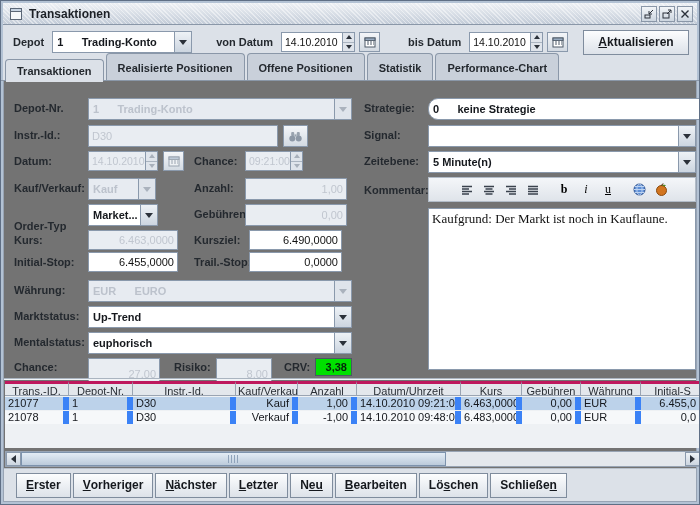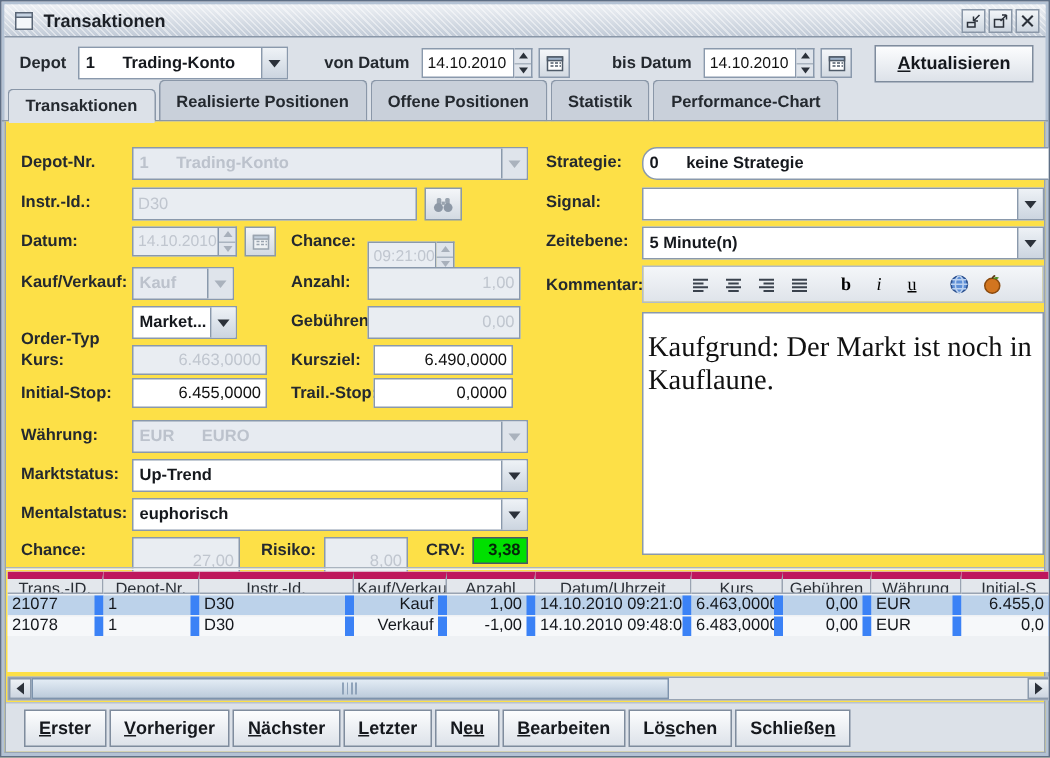--- a/index.html
+++ b/index.html
@@ -67,40 +67,40 @@
   
   .tabstrip{height:22px;display:flex;align-items:flex-end;padding-left:4px;position:relative;}
   .tabstrip::after{content:"";position:absolute;left:0;right:0;bottom:0;height:1px;background:#8a97a8;}
   .tab{height:28px;display:flex;align-items:center;padding:0 11px;font-size:11px;font-weight:bold;color:#24292f;
     border:1px solid #8a97a8;border-bottom:none;background:#c9d0da;margin-right:2px;
     border-radius:4px 4px 0 0;position:relative;cursor:pointer;}
   .tab.active{height:22px;background:#dce1e8;z-index:2;}
   .tab.active::after{content:"";position:absolute;left:0;right:0;bottom:-1px;height:2px;background:#dce1e8;}
 
   
-  .content{flex:1;position:relative;border-left:1px solid #98a4b4;border-right:1px solid #98a4b4;margin:0 2px 2px 2px;background:#fde047;border-bottom:1px solid #98a4b4;}
+  .content{flex:1;position:relative;border-left:1px solid #98a4b4;border-right:1px solid #98a4b4;margin:0 2px 2px 2px;background:#737373;border-bottom:1px solid #98a4b4;}
   .abs{position:absolute;}
 
   
   .fmtbar{display:flex;align-items:center;gap:2px;background:linear-gradient(#f4f6f9,#dfe4ea);
     border:1px solid #b2bcc8;padding:2px 4px;}
   .fmtbtn{width:20px;height:17px;display:flex;align-items:center;justify-content:center;cursor:pointer;
     border:1px solid transparent;font-size:12px;}
   .fmt-b{font-family:"Liberation Serif",serif;font-weight:bold;}
   .fmt-i{font-family:"Liberation Serif",serif;font-style:italic;}
   .fmt-u{font-family:"Liberation Serif",serif;text-decoration:underline;}
   .fmt-sep{width:7px;}
 
   .textarea{background:#fff;border:1px solid #8a99ac;font-family:"Liberation Serif",serif;
-    font-size:19px;color:#111;padding:12px 3px;overflow:hidden;}
+    font-size:13px;color:#111;padding:2px 3px;overflow:hidden;}
 
   
   .tbl{display:grid;grid-template-columns:64px 64px 103px 62px 59px 104px 61px 59px 60px 64px;
     font-size:11px;background:#eef1f4;overflow:hidden;}
-  .th{background:#e3e7ec;border-right:1px solid #9aa4b2;border-bottom:1px solid #9aa4b2;border-top:5px solid #be185d;
+  .th{background:#e3e7ec;border-right:1px solid #9aa4b2;border-bottom:1px solid #9aa4b2;border-top:3px solid #be185d;
     color:#2a2f36;text-align:center;padding:1px 2px;height:15px;white-space:nowrap;overflow:hidden;}
   .td{border-right:6px solid #3b82f6;padding:0 3px;height:13px;line-height:13px;white-space:nowrap;overflow:hidden;color:#14171c;background:#f6f8fa;}
   .td.num{text-align:right;}
 
   
   .hscroll{display:flex;border:1px solid #98a4b4;background:#e4e8ed;height:16px;}
   .sb-btn{width:15px;background:linear-gradient(#eef2f6,#ccd5e0);border:1px solid #8a99ac;display:flex;align-items:center;justify-content:center;cursor:pointer;}
   .tri-l{width:0;height:0;border-top:4px solid transparent;border-bottom:4px solid transparent;border-right:5px solid #2b313a;}
   .tri-r{width:0;height:0;border-top:4px solid transparent;border-bottom:4px solid transparent;border-left:5px solid #2b313a;}
   .sb-thumb{width:425px;background:linear-gradient(#e3ecf5,#bccbdb);border:1px solid #7d93ad;display:flex;align-items:center;justify-content:center;cursor:grab;}
@@ -239,21 +239,21 @@
         </span>
       <span class="icobtn" style="width:21px;height:20px;margin-left:5px;">
         <svg width="12" height="12" viewBox="0 0 12 12">
             <rect x="1" y="2" width="10" height="9" fill="#eef1f4" stroke="#9aa4b0"></rect>
             <rect x="1" y="2" width="10" height="2.4" fill="#c3cfdd" stroke="#9aa4b0"></rect>
             <path d="M3 6h2M6 6h2M9 6h1M3 8h2M6 8h2M9 8h1" stroke="#9aa4b0"></path>
           </svg>
       </span>
     </div>
     <span class="lbl abs" style="left:190px;top:74px;">Chance:</span>
-    <div class="abs" style="left:241px;top:80px;display:flex;align-items:center;">
+    <div class="abs" style="left:241px;top:70px;display:flex;align-items:center;">
       <div class="fld dis" style="width:46px;font-size:10.5px;">09:21:00</div>
       <span class="spin dis" style="height:20px;">
           <span>
             <i class="tri-up-s"></i>
           </span>
           <span>
             <i class="tri-dn-s"></i>
           </span>
         </span>
     </div>

